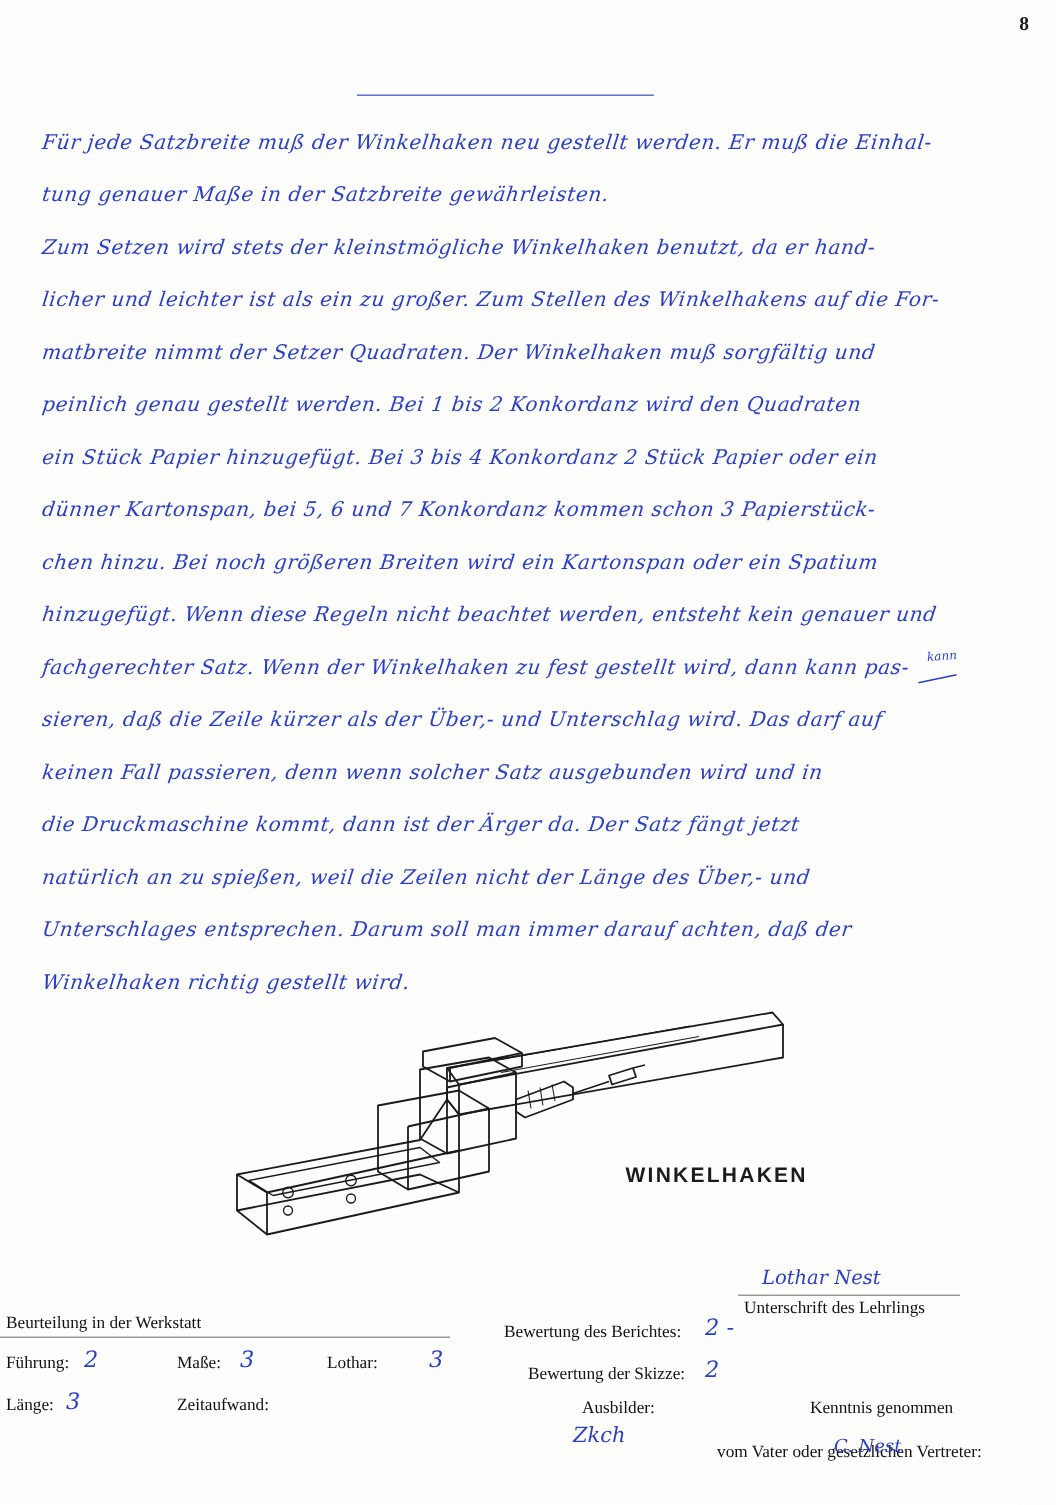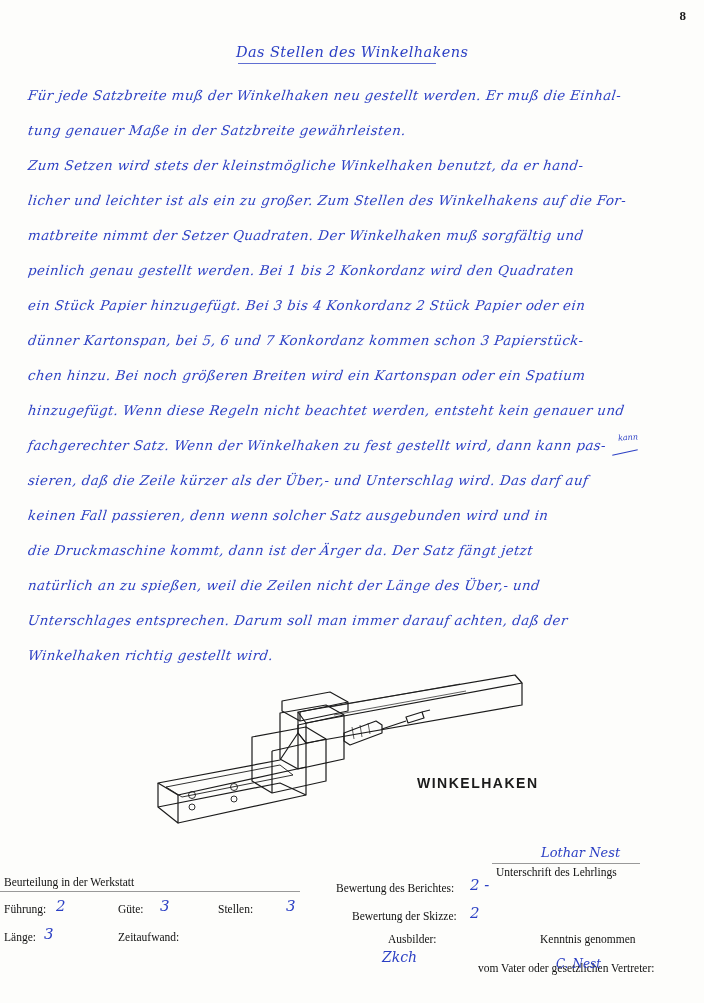--- a/index.html
+++ b/index.html
@@ -138,21 +138,20 @@
     transform: rotate(-12deg);
   }
 </style>
 </head>
 <body>
 
 <div class="page">
 
   <div class="page-number">8</div>
 
-  <div class="hand title">Das Stellen des Winkelhakens</div>
   <div class="title-underline"></div>
 
   <div class="body-text">
     <div class="hand line">Für jede Satzbreite muß der Winkelhaken neu gestellt werden. Er muß die Einhal-</div>
     <div class="hand line">tung genauer Maße in der Satzbreite gewährleisten.</div>
     <div class="hand line">Zum Setzen wird stets der kleinstmögliche Winkelhaken benutzt, da er hand-</div>
     <div class="hand line">licher und leichter ist als ein zu großer. Zum Stellen des Winkelhakens auf die For-</div>
     <div class="hand line">matbreite nimmt der Setzer Quadraten. Der Winkelhaken muß sorgfältig und</div>
     <div class="hand line">peinlich genau gestellt werden. Bei 1 bis 2 Konkordanz wird den Quadraten</div>
     <div class="hand line">ein Stück Papier hinzugefügt. Bei 3 bis 4 Konkordanz 2 Stück Papier oder ein</div>
@@ -214,34 +213,34 @@
 
         <path d="M200 52 L330 29" stroke-width="0.7"></path>
         <path d="M204 60 L336 36" stroke-width="0.7"></path>
       </g>
     </svg>
     <div class="drawing-label">WINKELHAKEN</div>
   </div>
 
   <div class="footer">
 
-    <div class="sig" style="left:508px; top:0px; font-size:13px;margin-left:33px;">Lothar Nest</div>
+    <div class="sig" style="left:508px; top:0px; font-size:13px;">Lothar Nest</div>
     <div class="rule" style="left:492px; top:18px; width:148px;"></div>
     <div class="foot-label" style="left:496px; top:21px;">Unterschrift des Lehrlings</div>
 
     <div class="foot-label" style="left:4px; top:31px;">Beurteilung in der Werkstatt</div>
     <div class="rule" style="left:0px; top:46px; width:300px;"></div>
 
     <div class="foot-label" style="left:4px; top:58px;text-align:right;">Führung:</div>
     <div class="foot-mark" style="left:56px; top:52px;">2</div>
 
-    <div class="foot-label" style="left:118px; top:58px;">Güte:</div>
+    <div class="foot-label" style="left:118px; top:58px;">Maße:</div>
     <div class="foot-mark" style="left:160px; top:52px;">3</div>
 
-    <div class="foot-label" style="left:218px; top:58px;">Stellen:</div>
+    <div class="foot-label" style="left:218px; top:58px;">Lothar:</div>
     <div class="foot-mark" style="left:286px; top:52px;">3</div>
 
     <div class="foot-label" style="left:4px; top:86px;">Länge:</div>
     <div class="foot-mark" style="left:44px; top:80px;">3</div>
 
     <div class="foot-label" style="left:118px; top:86px;">Zeitaufwand:</div>
     <div class="foot-mark" style="left:204px; top:80px;"></div>
 
     <div class="foot-label" style="left:336px; top:37px;">Bewertung des Berichtes:</div>
     <div class="foot-mark" style="left:470px; top:31px;">2 -</div>

